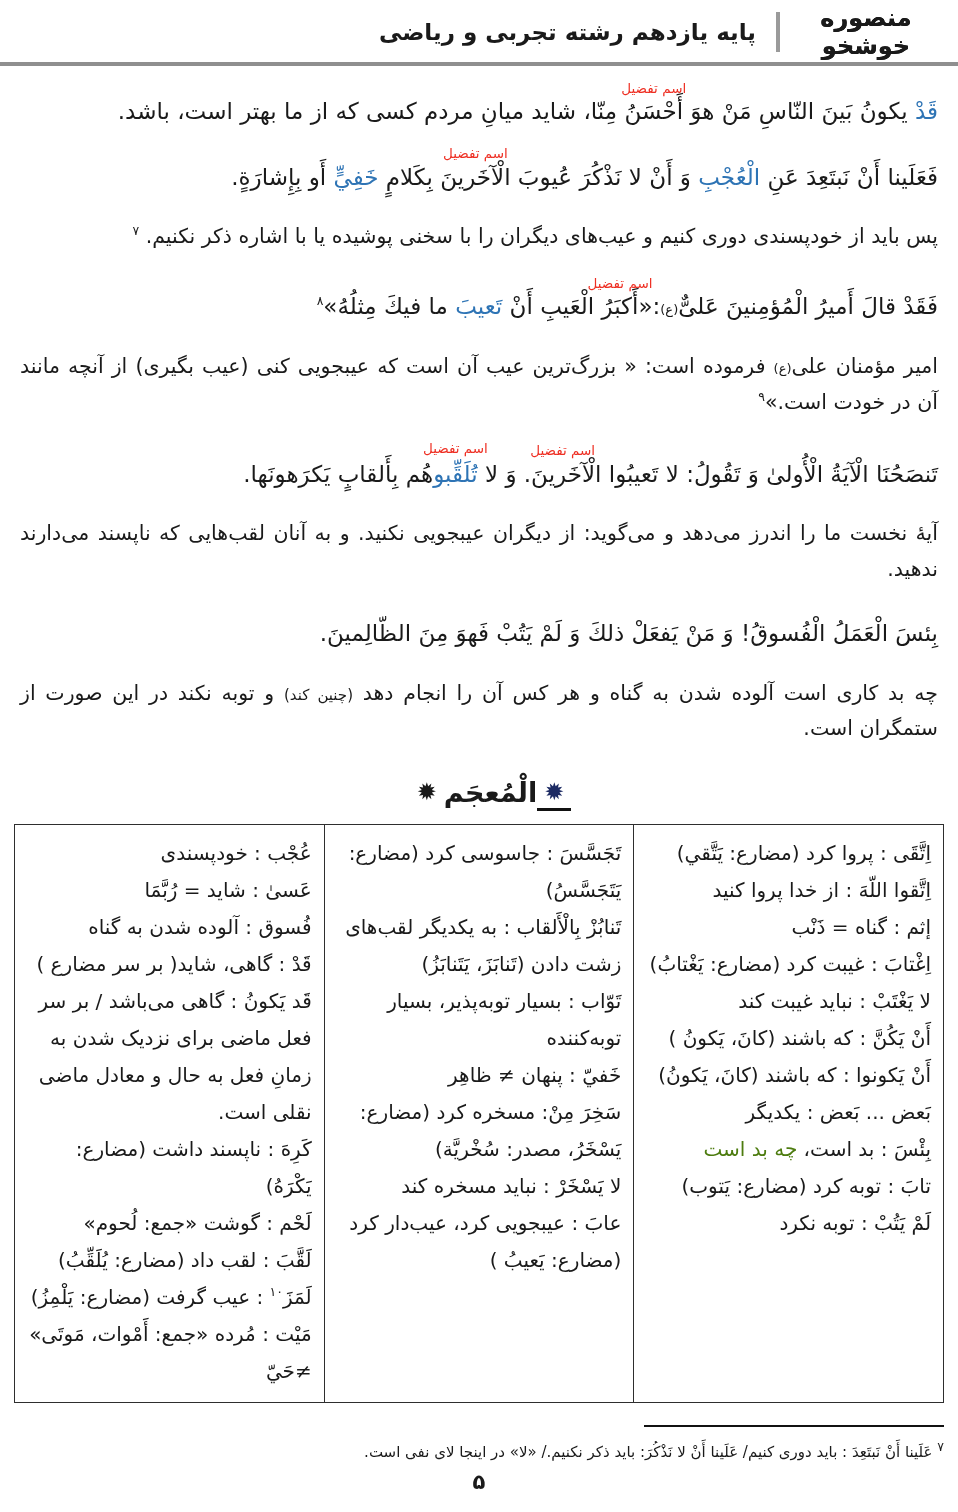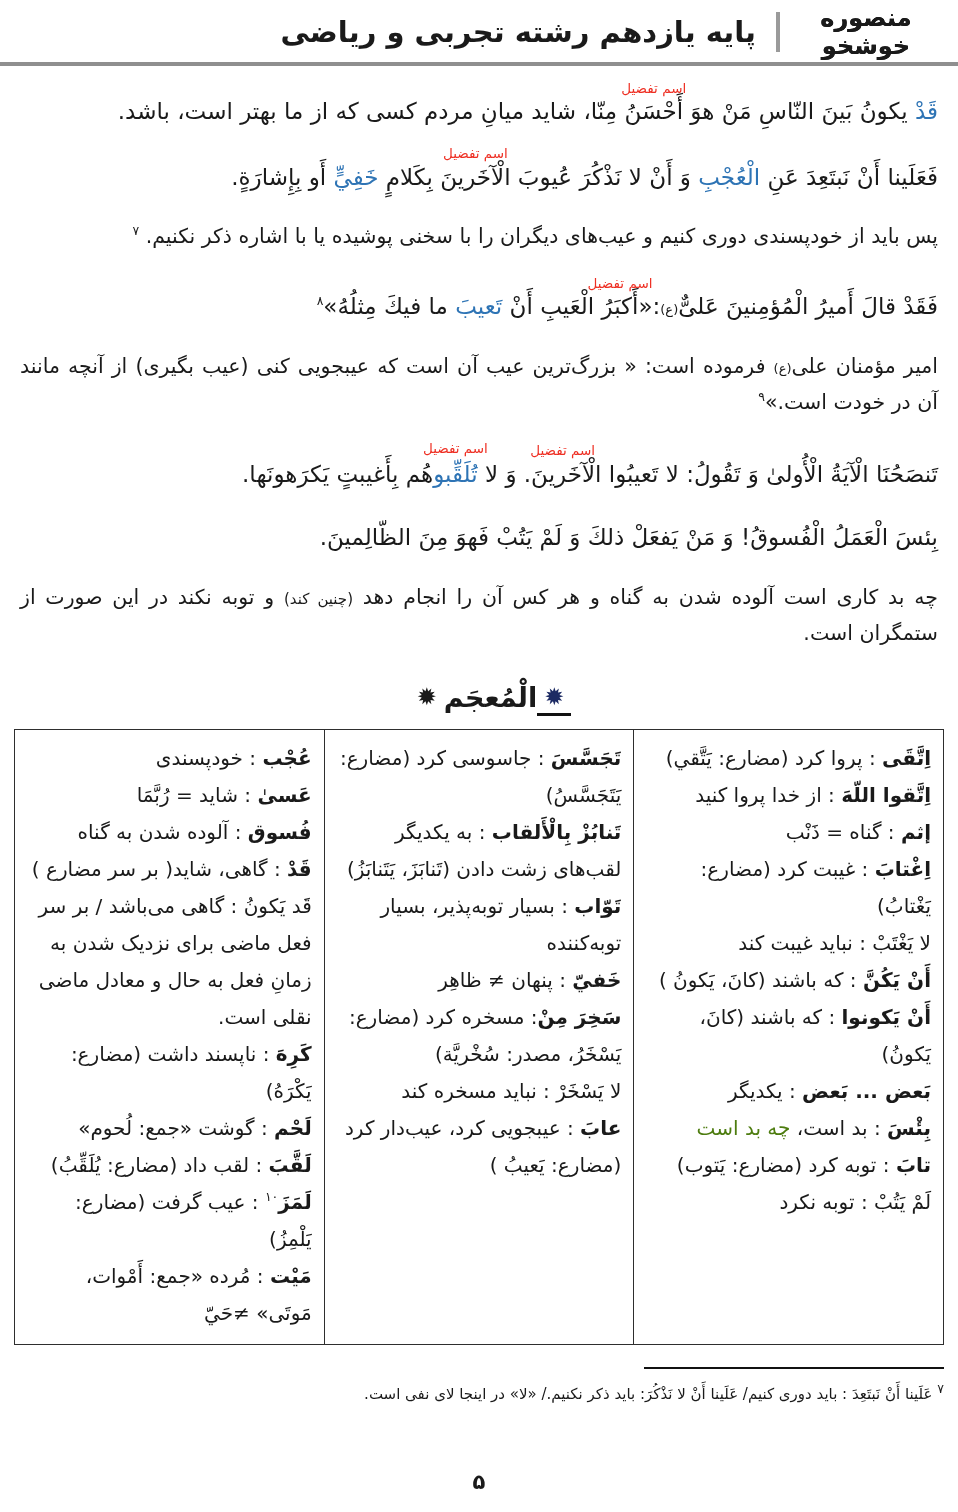--- a/index.html
+++ b/index.html
@@ -5,21 +5,21 @@
   html,body{margin:0;padding:0;background:#ffffff;}
   body{
     width:958px;height:1512px;position:relative;overflow:hidden;
     font-family:"DejaVu Sans",sans-serif;color:#1a1a1a;direction:rtl;
   }
   
   .header{display:flex;align-items:center;direction:rtl;padding:10px 12px 8px;height:44px;}
   .brand{font-weight:bold;font-size:24px;letter-spacing:0;width:160px;text-align:center;
          text-shadow:0 0 .6px #000;}
   .hdr-divider{width:4px;height:40px;background:#9a9a9a;margin:0 6px;}
-  .doc-title{font-weight:bold;font-size:29px;padding-right:14px;}
+  .doc-title{font-weight:bold;font-size:23px;padding-right:14px;}
   .toprule{height:4px;background:#8f8f8f;width:100%;}
   
   .main{padding:6px 20px 0;direction:rtl;text-align:justify;}
   .ar{font-size:23px;line-height:1.55;position:relative;}
   .fa{font-size:20.5px;line-height:1.75;margin-top:24px;}
   .blue{color:#2e74b5;}
   .green{color:#4d7c0f;}
   .tag{position:relative;display:inline-block;}
   .lbl{position:absolute;bottom:calc(100% - 1px);right:50%;transform:translateX(50%);
        color:#ee2f23;font-size:13.5px;white-space:nowrap;line-height:1;}
@@ -34,21 +34,21 @@
   .b5{margin-top:28px;}
   
   .mojam{margin-top:30px;text-align:center;font-size:27px;font-weight:bold;direction:rtl;padding-left:23px;}
   .star{font-size:24px;vertical-align:2px;padding:0 7px;}
   .star-navy{color:#1c2a63;border-bottom:3px solid #111;padding-bottom:2px;}
   
   table.vocab{width:930px;margin:16px auto 0;border-collapse:collapse;direction:rtl;
               table-layout:fixed;}
   table.vocab td{border:1.6px solid #2e2e2e;vertical-align:top;padding:10px 12px 12px;
                  font-size:20px;line-height:1.85;text-align:right;}
-  .entry b{font-weight:bold;text-align:center;}
+  .entry b{font-weight:normal;text-align:center;}
   
   .footnotes{margin-top:22px;padding:0 14px;font-size:15px;line-height:2.05;direction:rtl;
              text-align:right;}
   .fn-sep{width:300px;border:0;border-top:2.5px solid #111;margin:0 0 10px auto;}
   .fn-line{white-space:normal;}
   a.link{color:#1351cc;text-decoration:underline;direction:ltr;unicode-bidi:embed;}
   
   .pageno{position:absolute;bottom:18px;left:0;width:100%;text-align:center;
           font-size:21px;font-weight:bold;}
 </style>
@@ -65,21 +65,22 @@
 <div class="main">
 
   <p class="ar b1"><span class="blue">قَدْ</span><span> يكونُ بَينَ النّاسِ مَنْ هوَ </span><span class="tag"><span class="lbl">اسم تفضیل</span><span>أَحْسَنُ</span></span><span> مِنّا، شايد ميانِ مردم كسى كه از ما بهتر است، باشد.</span></p>
 
   <p class="ar b2"><span>فَعَلَينا أَنْ نَبتَعِدَ عَنِ </span><span class="blue">الْعُجْبِ</span><span> وَ أَنْ لا نَذْكُرَ عُيوبَ </span><span class="tag"><span class="lbl">اسم تفضیل</span><span>الْآخَرينَ</span></span><span> بِكَلامٍ </span><span class="blue">خَفِيٍّ</span><span> أَو بِإِشارَةٍ.</span></p>
   <p class="fa"><span>پس بايد از خودپسندى دورى كنيم و عيب‌هاى ديگران را با سخنى پوشيده يا با اشاره ذكر نكنيم.</span> <sup>۷</sup></p>
 
   <p class="ar b3"><span>فَقَدْ قالَ أَميرُ الْمُؤمِنينَ عَلىٌّ</span><span class="hon">(ع)</span><span>:«</span><span class="tag"><span class="lbl">اسم تفضیل</span><span>أَكبَرُ</span></span><span> الْعَيبِ أَنْ </span><span class="blue">تَعيبَ</span><span> ما فيكَ مِثلُهُ»</span><sup>۸</sup></p>
   <p class="fa"><span>امير مؤمنان على</span><span class="hon">(ع)</span><span> فرموده است: « بزرگ‌ترين عيب آن است كه عيبجويى كنى (عيب بگيرى) از آنچه مانند آن در خودت است.»</span><sup>۹</sup></p>
 
-  <p class="ar b4"><span>تَنصَحُنَا الْآيَةُ الْأُولىٰ وَ تَقُولُ: لا تَعيبُوا </span><span class="tag"><span class="lbl">اسم تفضیل</span><span>الْآخَرينَ.</span></span><span> وَ لا </span><span class="tag tag2"><span class="lbl">اسم تفضیل</span><span class="blue">تُلَقِّبو</span></span><span>هُم بِأَغيبتٍ يَكرَهونَها.</span></p>
+  <p class="ar b4"><span>تَنصَحُنَا الْآيَةُ الْأُولىٰ وَ تَقُولُ: لا تَعيبُوا </span><span class="tag"><span class="lbl">اسم تفضیل</span><span>الْآخَرينَ.</span></span><span> وَ لا </span><span class="tag tag2"><span class="lbl">اسم تفضیل</span><span class="blue">تُلَقِّبو</span></span><span>هُم بِأَلقابٍ يَكرَهونَها.</span></p>
+  <p class="fa">آيۀ نخست ما را اندرز مى‌دهد و مى‌گويد: از ديگران عيبجويى نكنيد. و به آنان لقب‌هايى كه ناپسند مى‌دارند ندهيد.</p>
 
   <p class="ar b5">بِئسَ الْعَمَلُ الْفُسوقُ! وَ مَنْ يَفعَلْ ذلكَ وَ لَمْ يَتُبْ فَهوَ مِنَ الظّالِمينَ.</p>
   <p class="fa"><span>چه بد كارى است آلوده شدن به گناه و هر كس آن را انجام دهد </span><span class="small-paren">(چنین کند)</span><span> و توبه نكند در اين صورت از ستمگران است.</span></p>
 </div>
 
 <div class="mojam">
   <span class="star star-navy">✹</span><span>الْمُعجَم</span><span class="star">✹</span>
 </div>
 
 <table class="vocab">

